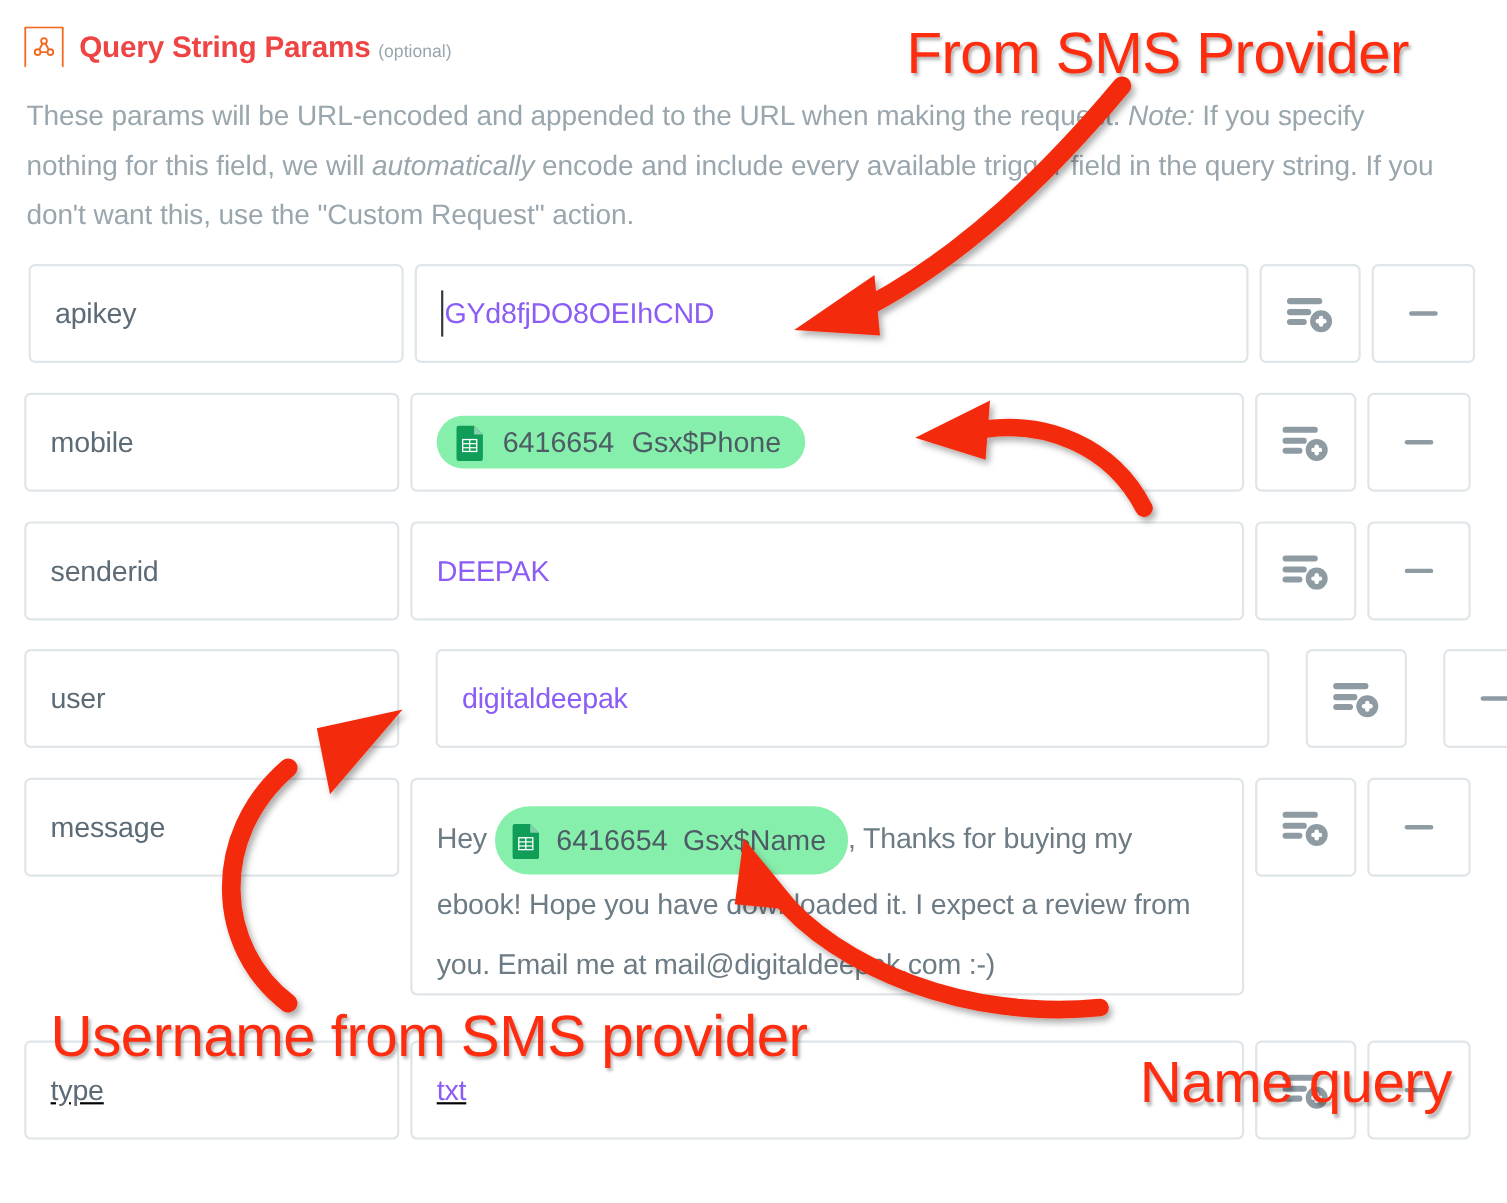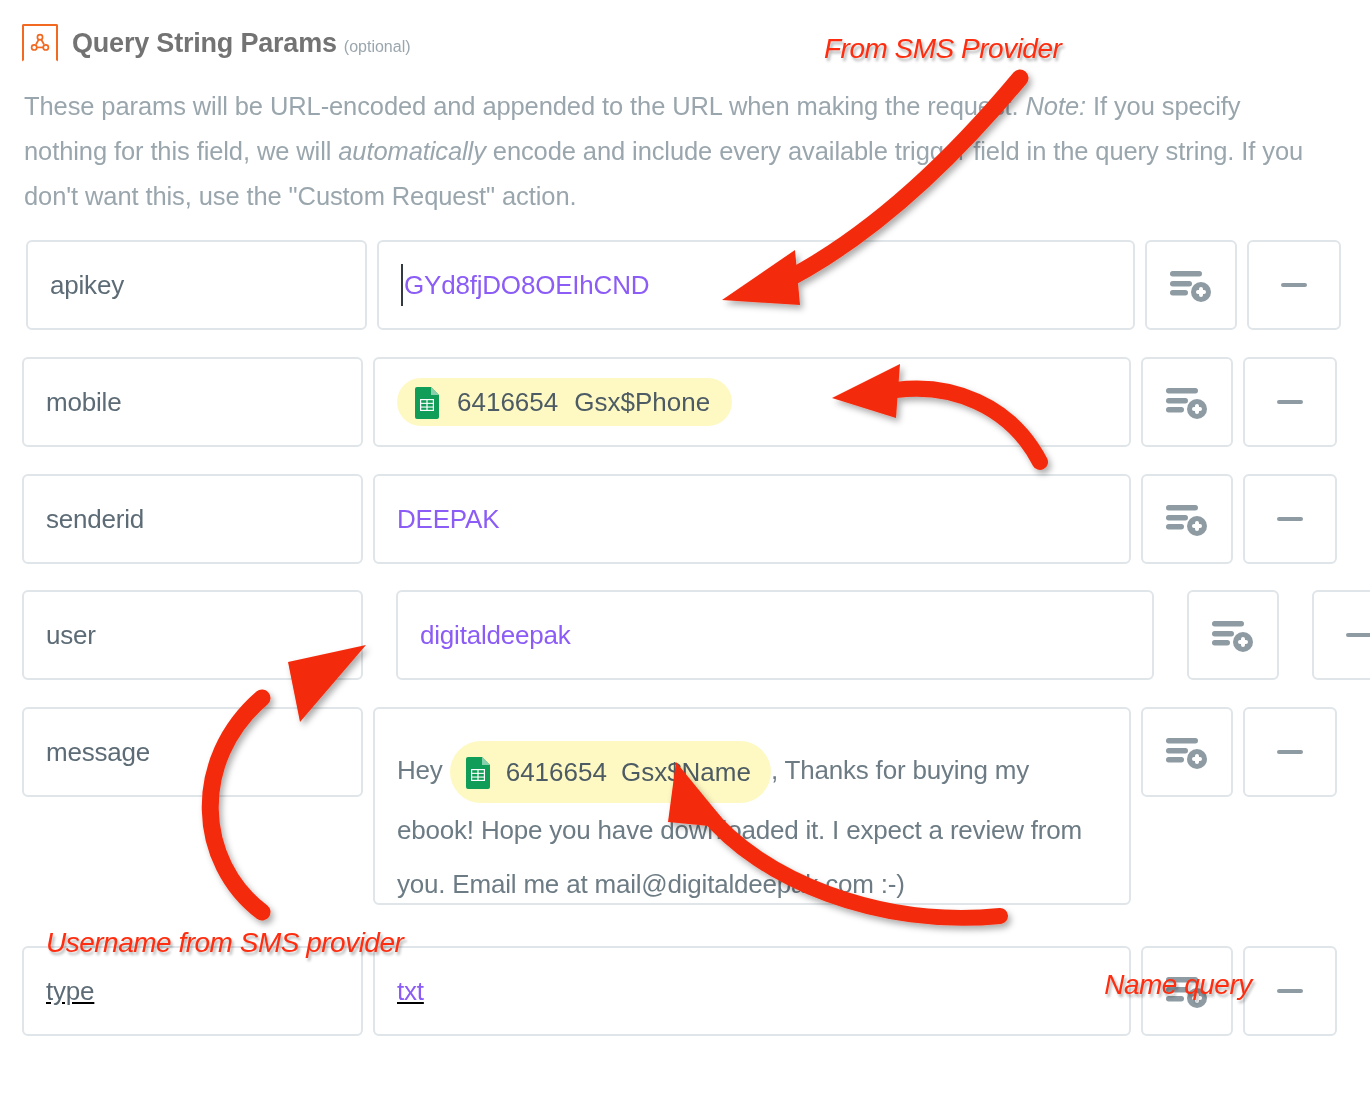--- a/index.html
+++ b/index.html
@@ -39,21 +39,21 @@
     border-radius: 2px;
     border-bottom-color: transparent;
     box-sizing: border-box;
     display: flex;
     align-items: center;
     justify-content: center;
   }
   .header-title {
     font-size: 27px;
     font-weight: bold;
-    color: #737373;
+    color: #ef4444;
     letter-spacing: -0.2px;
     white-space: nowrap;
   }
   .header-optional {
     font-size: 16px;
     color: #9aa6ad;
     font-weight: normal;
     margin-left: 7px;
   }
 
@@ -92,22 +92,22 @@
     height: 90px;
     padding: 0 22px;
   }
   .val-box {
     width: 758px;
     height: 90px;
     padding: 0 22px;
   }
   .val-box.tall {
     height: 198px;
-    align-items: flex-start;
-    padding-top: 24px;
+    align-items: flex-end;
+    padding-top: 0;
   }
   .btn-box {
     width: 92px;
     height: 90px;
     justify-content: center;
   }
   .btn-box.minus { width: 94px; }
 
   .field-text {
     font-size: 26px;
@@ -123,21 +123,21 @@
     height: 42px;
     background: #333a3f;
     margin-right: 1px;
     vertical-align: middle;
   }
 
   
   .pill {
     display: inline-flex;
     align-items: center;
-    background: #fef9c3;
+    background: #86efac;
     border-radius: 999px;
     padding: 7px 22px 7px 16px;
     gap: 16px;
     vertical-align: middle;
   }
   .pill .pill-text {
     font-size: 26px;
     color: #4d5b64;
     letter-spacing: 0;
     white-space: nowrap;
@@ -160,27 +160,26 @@
     width: 26px;
     height: 4px;
     background: #8e9ba3;
     border-radius: 2px;
   }
 
   
   .anno {
     position: absolute;
     color: #ff2d10;
-    font-size: 28px;
+    font-size: 53px;
     line-height: 49px;
     font-weight: normal;
     letter-spacing: -0.5px;
     text-shadow: 2px 3px 3px rgba(0,0,0,0.30);
     white-space: pre;
-    font-style: italic;
   }
   .anno.center { text-align: center; }
 
   .arrow-layer {
     position: absolute;
     left: 0; top: 0;
     width: 1370px;
     height: 1094px;
     pointer-events: none;
   }

